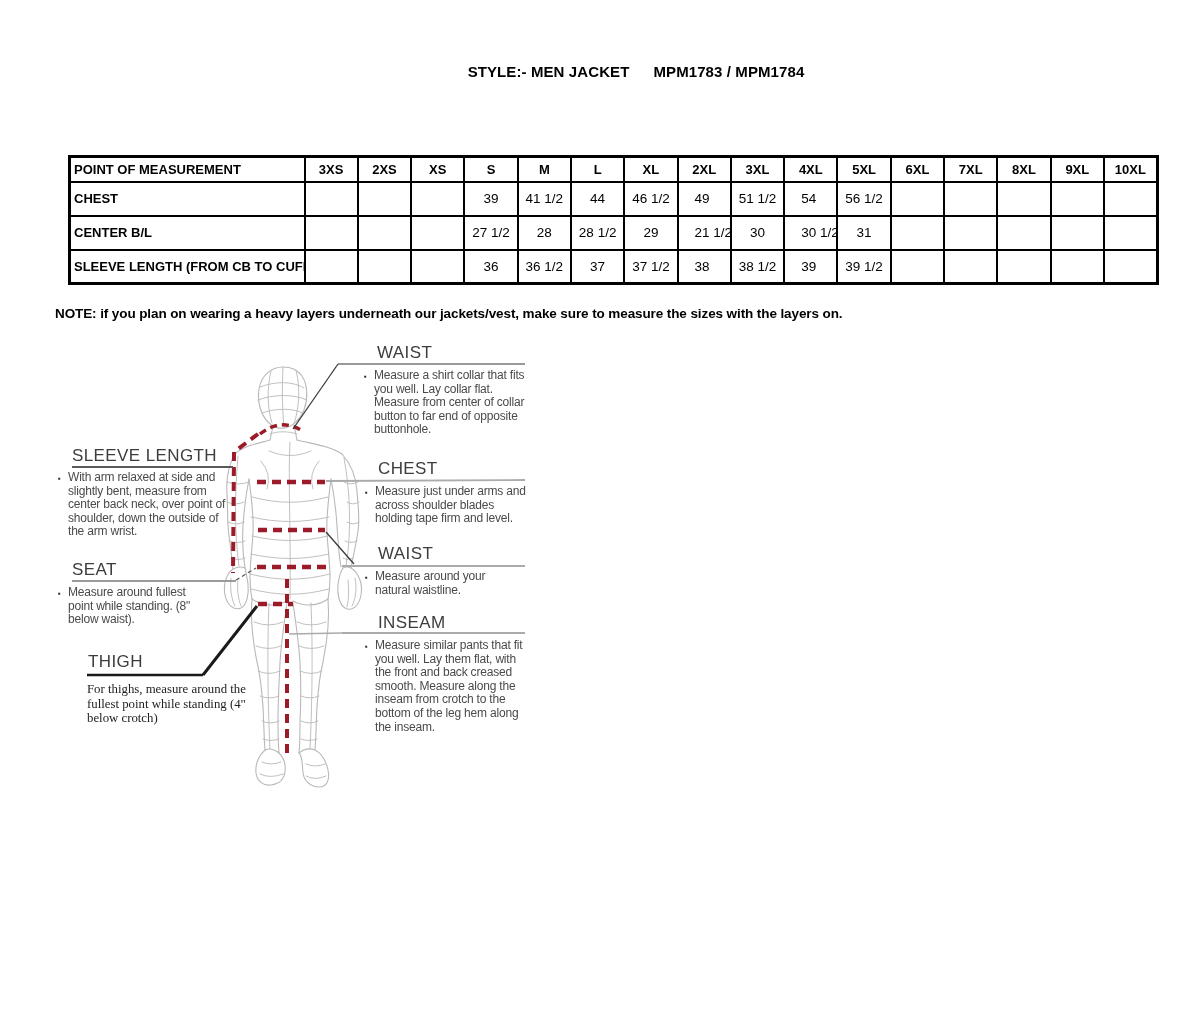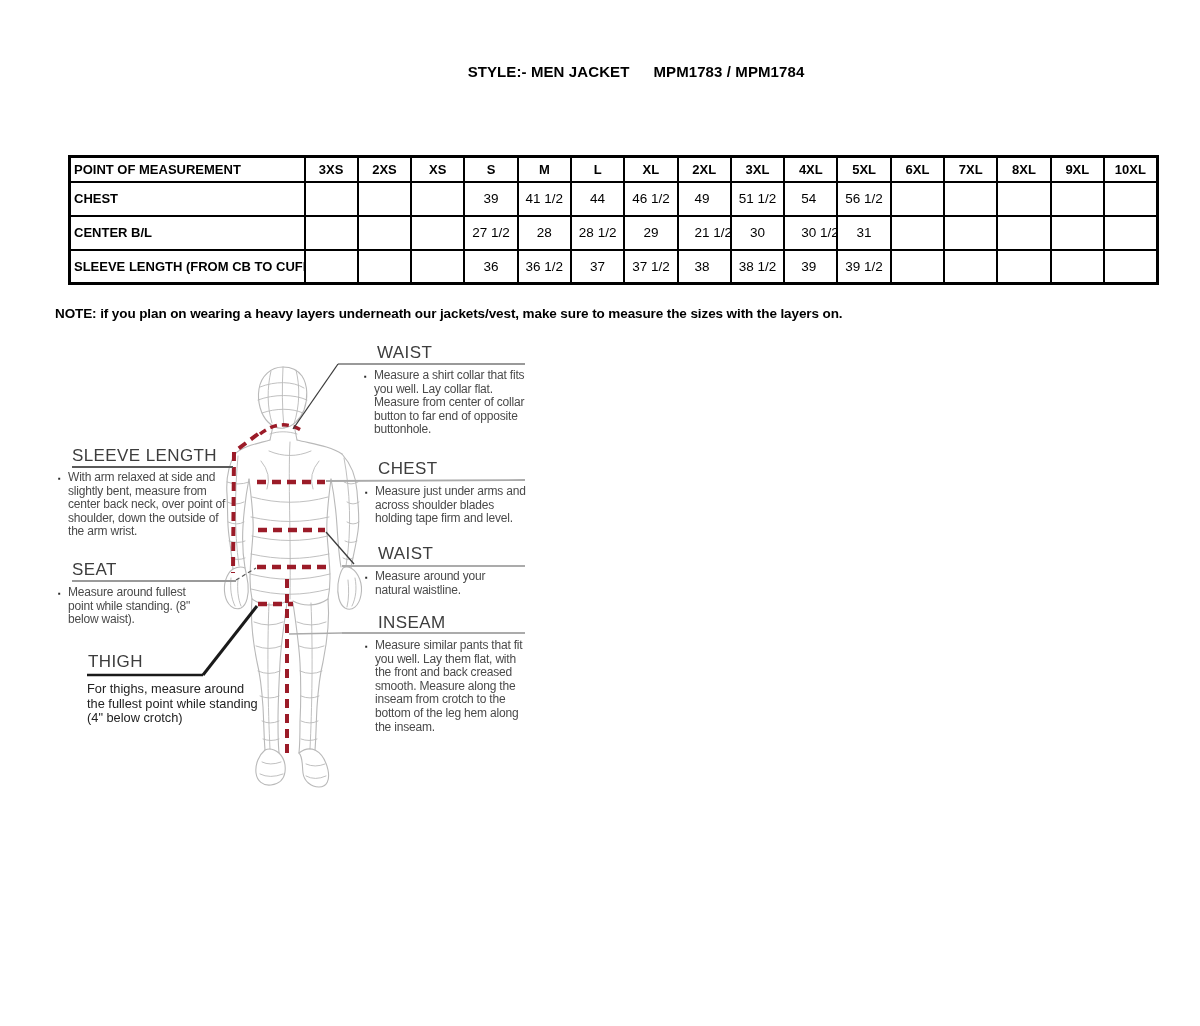--- a/index.html
+++ b/index.html
@@ -51,21 +51,21 @@
     letter-spacing:.4px;white-space:nowrap;
   }
   .m-desc{
     position:absolute;display:flex;align-items:flex-start;
     font-size:12px;line-height:13.6px;color:var(--desc-col);letter-spacing:-.2px;
   }
   .m-desc .bullet{
     flex:0 0 10px;font-size:8px;line-height:13px;color:#2b2b2b;margin-top:1px;
   }
   .m-desc .txt{flex:1 1 auto;}
-  .m-desc.no-bullet{display:block;}
+  .m-desc.no-bullet{display:block;font-family:Liberation Serif, serif;}
   .thigh-desc{
     font-size:12.8px;line-height:14.6px;color:#222;letter-spacing:0;
   }
 </style>
 </head>
 <body>
 
 <div class="title">
   <span>STYLE:- MEN JACKET</span><span class="code">MPM1783 / MPM1784</span>
 </div>

